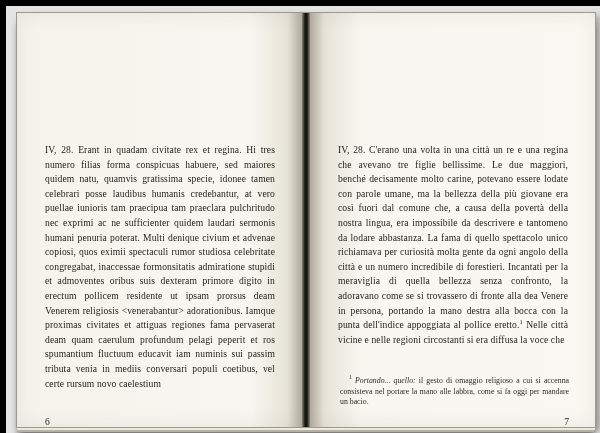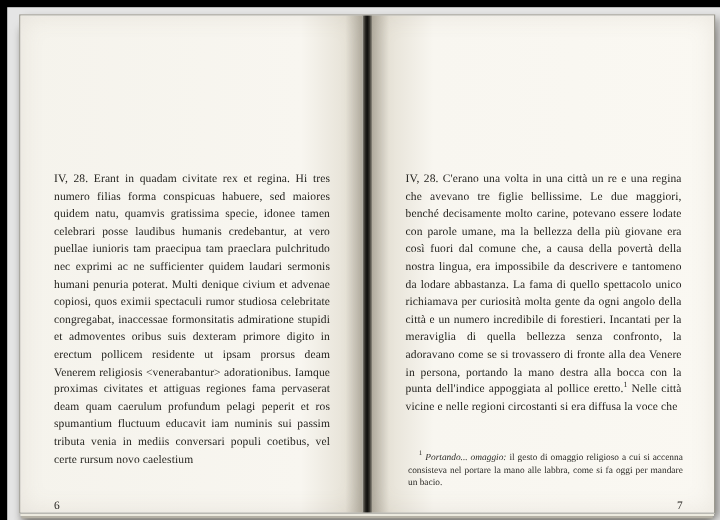--- a/index.html
+++ b/index.html
@@ -93,18 +93,18 @@
 
     <div class="page page-left">
       <div class="page-text">IV, 28. Erant in quadam civitate rex et regina. Hi tres numero filias forma conspicuas habuere, sed maiores quidem natu, quamvis gratissima specie, idonee tamen celebrari posse laudibus humanis credebantur, at vero puellae iunioris tam praecipua tam praeclara pulchritudo nec exprimi ac ne sufficienter quidem laudari sermonis humani penuria poterat. Multi denique civium et advenae copiosi, quos eximii spectaculi rumor studiosa celebritate congregabat, inaccessae formonsitatis admiratione stupidi et admoventes oribus suis dexteram primore digito in erectum pollicem residente ut ipsam prorsus deam Venerem religiosis &lt;venerabantur&gt; adorationibus. Iamque proximas civitates et attiguas regiones fama pervaserat deam quam caerulum profundum pelagi peperit et ros spumantium fluctuum educavit iam numinis sui passim tributa venia in mediis conversari populi coetibus, vel certe rursum novo caelestium</div>
       <div class="page-number pn-left">6</div>
     </div>
 
     <div class="spine"></div>
 
     <div class="page page-right">
       <div class="page-text"><span>IV, 28. C'erano una volta in una città un re e una regina che avevano tre figlie bellissime. Le due maggiori, benché decisamente molto carine, potevano essere lodate con parole umane, ma la bellezza della più giovane era così fuori dal comune che, a causa della povertà della nostra lingua, era impossibile da descrivere e tantomeno da lodare abbastanza. La fama di quello spettacolo unico richiamava per curiosità molta gente da ogni angolo della città e un numero incredibile di forestieri. Incantati per la meraviglia di quella bellezza senza confronto, la adoravano come se si trovassero di fronte alla dea Venere in persona, portando la mano destra alla bocca con la punta dell'indice appoggiata al pollice eretto.</span><sup class="fnref">1</sup><span> Nelle città vicine e nelle regioni circostanti si era diffusa la voce che</span></div>
-      <div class="footnote"><sup>1</sup> <i>Portando... omaggio:</i> <span>il gesto di omaggio religioso a cui si accenna consisteva nel portare la mano alle labbra, come si fa oggi per mandare un bacio.</span></div>
+      <div class="footnote"><sup>1</sup> <i>Portando... quello:</i> <span>il gesto di omaggio religioso a cui si accenna consisteva nel portare la mano alle labbra, come si fa oggi per mandare un bacio.</span></div>
       <div class="page-number pn-right">7</div>
     </div>
 
   </div>
 </div>
 
 </body></html>

